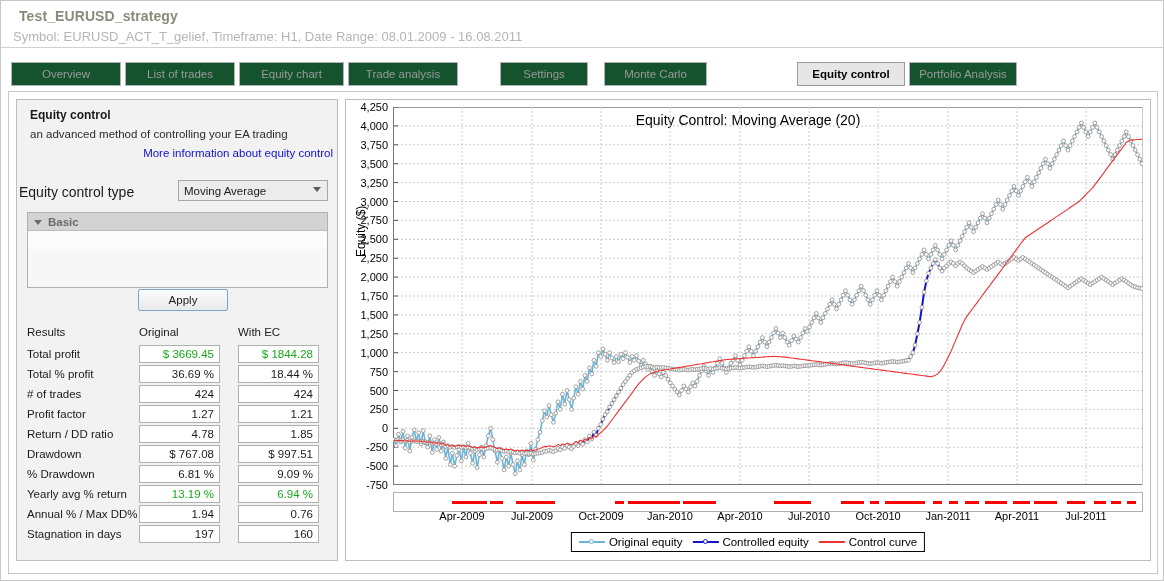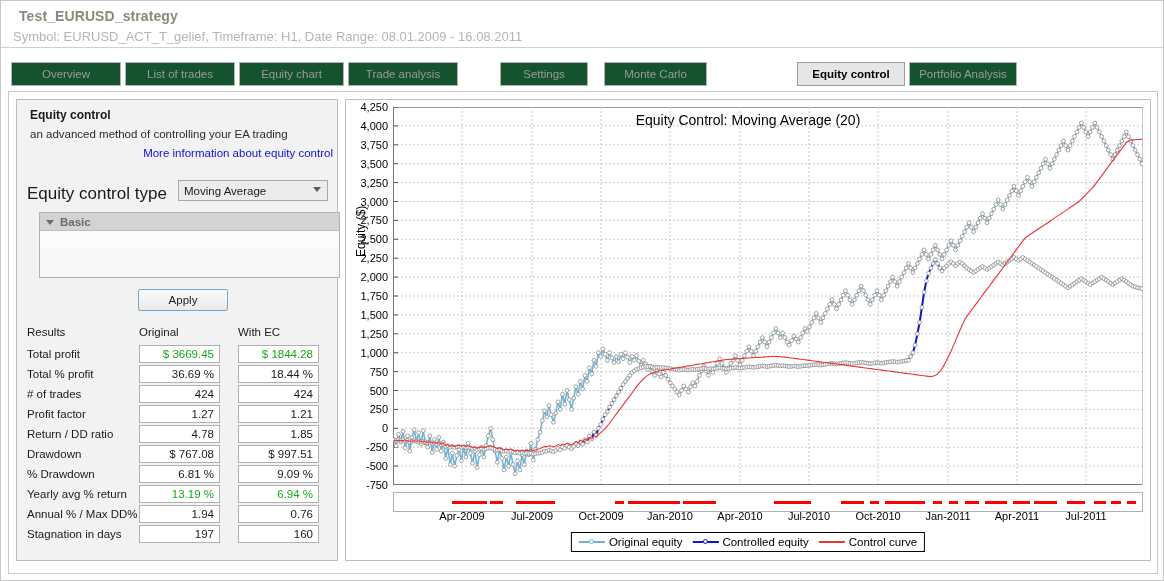--- a/index.html
+++ b/index.html
@@ -89,22 +89,22 @@
     position: absolute; left: 13px; top: 28px;
     font-size: 11.5px; color: #2b2b2b;
   }
   .lp-link {
     position: absolute; right: 4px; top: 47px;
     font-size: 11.5px; color: #1010d0;
     text-decoration: none;
     cursor: pointer;
   }
   .lp-ectype-label {
-    position: absolute; left: 10px; top: 84px;
-    font-size: 17px; color: #1a1a1a;
+    position: absolute; left: 2px; top: 84px;
+    font-size: 14px; color: #1a1a1a;
   }
   .lp-select {
     position: absolute; left: 161px; top: 80px;
     width: 150px; height: 21px;
     background: #ececec;
     border: 1px solid #a8a8a8;
     box-sizing: border-box;
     font-size: 11.5px;
     color: #1a1a1a;
     display: flex; align-items: center;
@@ -113,22 +113,22 @@
   }
   .lp-select .caret {
     position: absolute; right: 6px; top: 6px;
     width: 0; height: 0;
     border-left: 4px solid transparent;
     border-right: 4px solid transparent;
     border-top: 5px solid #5a5a5a;
   }
 
   .grid-box {
-    position: absolute; left: 22px; top: 112px;
-    width: 301px; height: 66px;
+    position: absolute; left: 10px; top: 112px;
+    width: 301px; height: 76px;
     border: 1px solid #b0b0b0;
     background: #fbfbfb;
     box-sizing: border-box;
   }
   .grid-header {
     position: absolute; left: 0; top: 0;
     width: 100%; height: 18px;
     background: #d3d3d3;
     border-bottom: 1px solid #bdbdbd;
     box-sizing: border-box;

